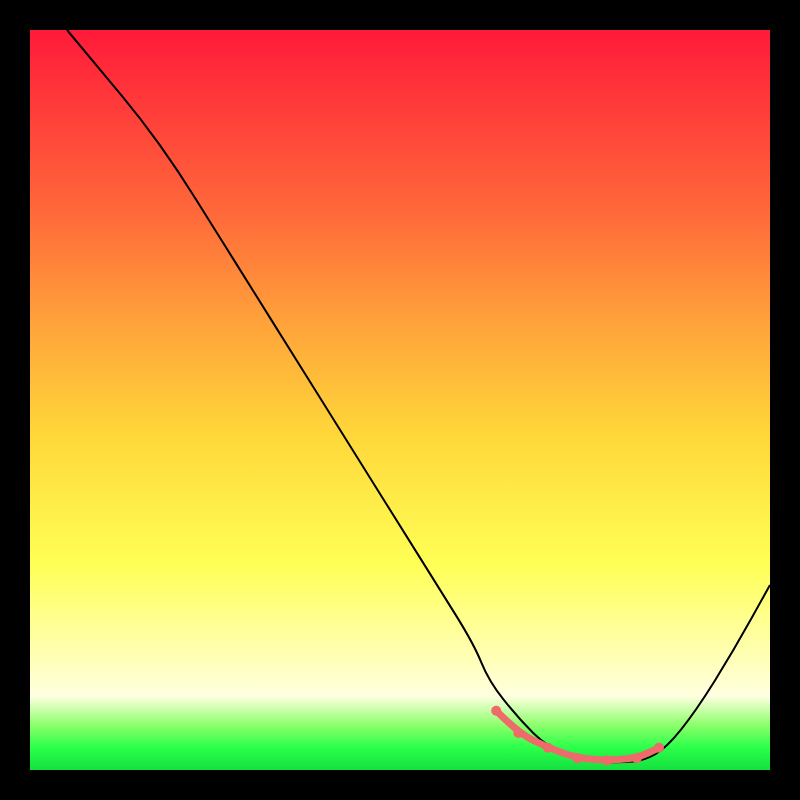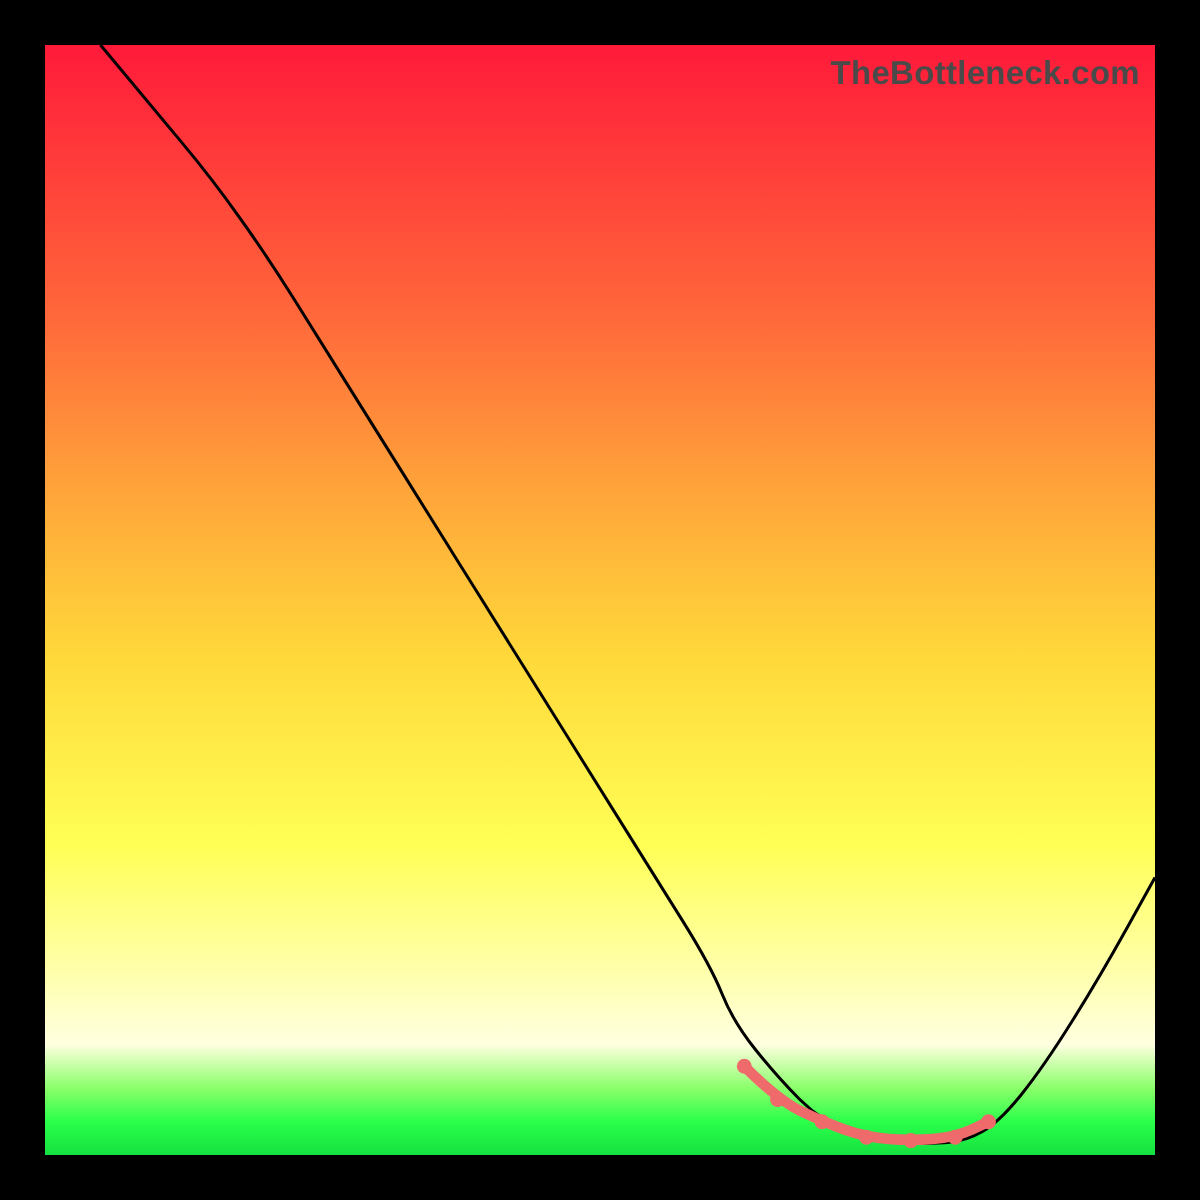--- a/index.html
+++ b/index.html
@@ -41,21 +41,20 @@
     overflow: visible;
   }
   .data-line { fill: none; stroke: #000; stroke-width: 2; }
   .dot-line { fill: none; stroke: #ef6a6a; stroke-width: 7; stroke-linecap: round; }
   .dot { fill: #ef6a6a; }
 </style>
 </head>
 <body>
 <div class="frame">
   <div class="plot-area">
-    <div class="watermark">TheBottleneck.com</div>
     <svg class="curve" viewBox="0 0 740 740">
       <path id="main-curve" class="data-line" d="M 37.0 0.0 Q 74.0 44.4 92.5 66.6 Q 111.0 88.8 129.5 114.7 Q 148.0 140.6 166.5 170.2 Q 185.0 199.8 203.5 229.4 Q 222.0 259.0 240.5 288.6 Q 259.0 318.2 277.5 347.8 Q 296.0 377.4 314.5 407.0 Q 333.0 436.6 351.5 466.2 Q 370.0 495.8 388.5 525.4 Q 407.0 555.0 425.5 584.6 Q 444.0 614.2 451.4 632.7 Q 458.8 651.2 473.6 669.7 Q 488.4 688.2 503.2 703.0 Q 518.0 717.8 536.5 724.5 Q 555.0 731.1 573.5 731.9 Q 592.0 732.6 603.1 731.5 Q 614.2 730.4 625.3 724.1 Q 636.4 717.8 651.2 699.3 Q 666.0 680.8 684.5 651.2 Q 703.0 621.6 721.5 588.3 L 740.0 555.0"></path>
       <path id="optimal-seg" class="dot-line" d="M 466.2 680.8 Q 488.4 703.0 503.2 710.4 Q 518.0 717.8 532.8 723.0 Q 547.6 728.2 562.4 729.3 Q 577.2 730.4 592.0 729.3 Q 606.8 728.2 617.9 723.0 L 629.0 717.8"></path>
       <g id="dots">
           <circle cx="466.2" cy="680.8" r="5" class="dot"></circle>
           <circle cx="488.4" cy="703.0" r="5" class="dot"></circle>
           <circle cx="518.0" cy="717.8" r="5" class="dot"></circle>
           <circle cx="547.6" cy="728.2" r="5" class="dot"></circle>
           <circle cx="577.2" cy="730.4" r="5" class="dot"></circle>
           <circle cx="606.8" cy="728.2" r="5" class="dot"></circle>

